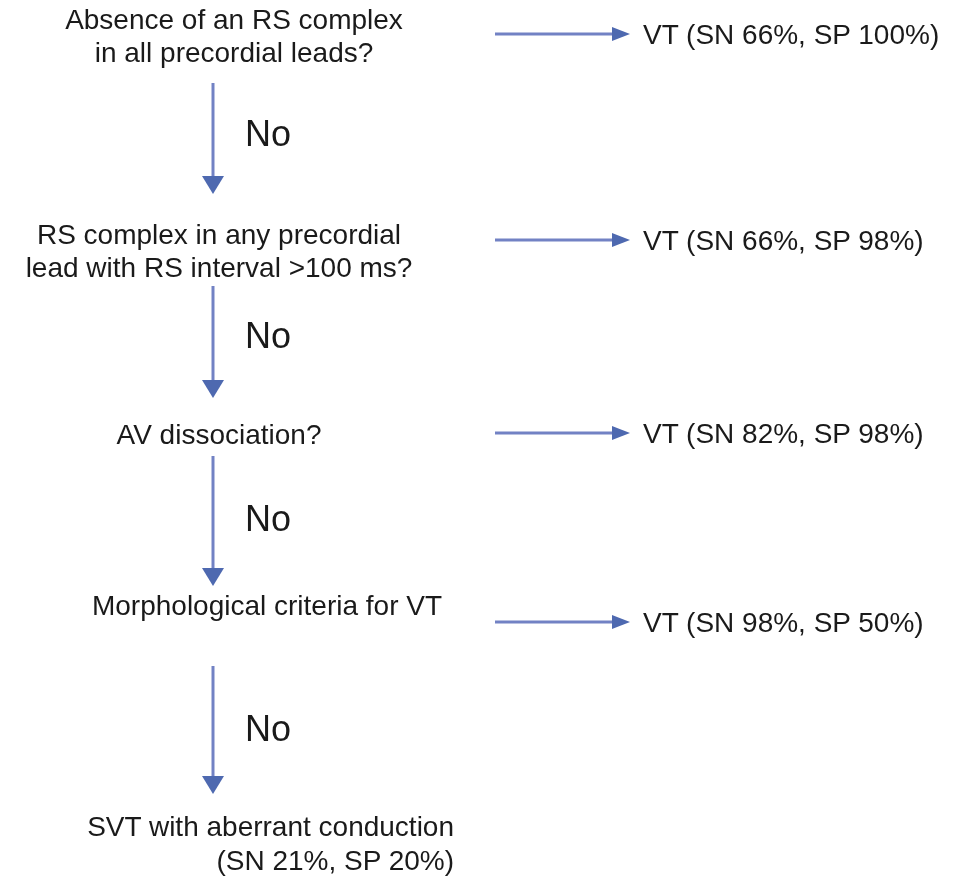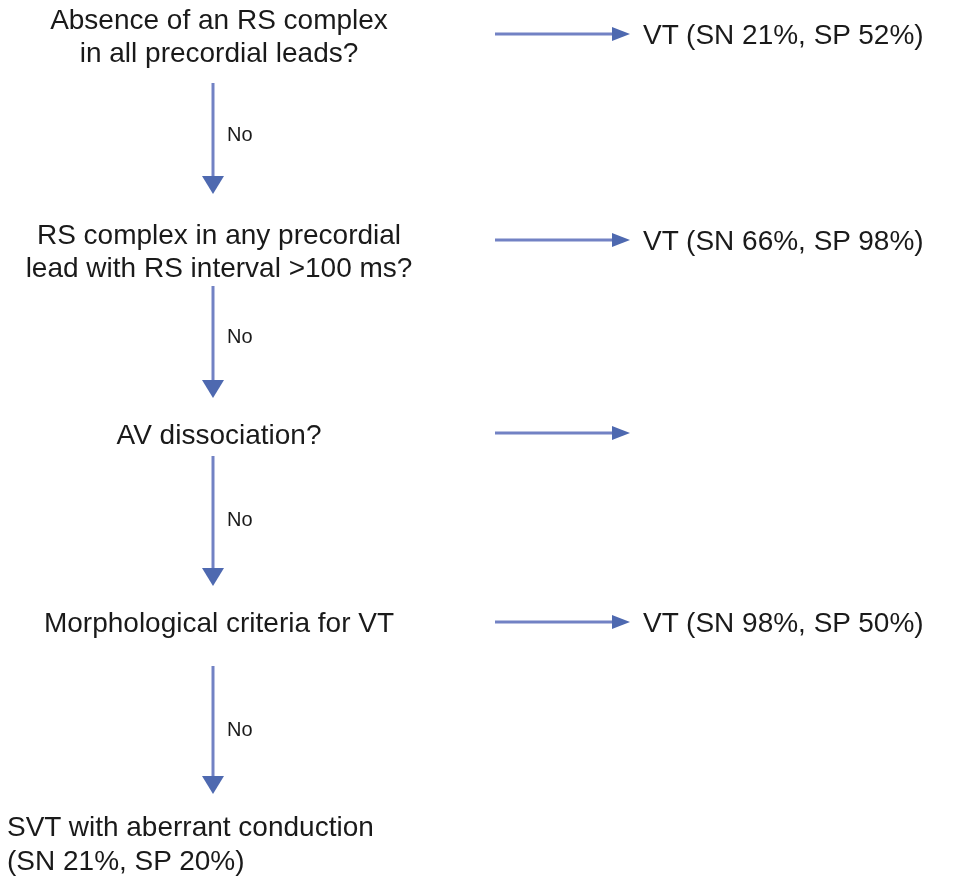--- a/index.html
+++ b/index.html
@@ -34,51 +34,51 @@
   }
   .result {
     position: absolute;
     left: 643px;
     font-size: 28px;
     line-height: 32px;
     white-space: nowrap;
   }
   .no-label {
     position: absolute;
-    left: 227px;
-    font-size: 20px;
+    left: 245px;
+    font-size: 36px;
     line-height: 32px;
   }
   .arrow { position: absolute; display: block; }
   .arrow line { stroke: var(--arrow-shaft); stroke-width: 3; }
   .arrow polygon { fill: var(--arrow-head); }
   .final-outcome {
     position: absolute;
-    left: 7px;
+    left: 16px;
     width: 438px;
-    text-align: left;
+    text-align: right;
     font-size: 28px;
     line-height: 34px;
     white-space: nowrap;
   }
 </style>
 </head>
 <body>
 
 <div class="canvas">
 
-  <div class="question" style="top:3px;">
+  <div class="question" style="top:3px;margin-left:15px;">
     <div>Absence of an RS complex</div>
     <div>in all precordial leads?</div>
   </div>
   <svg class="arrow" style="left:495px; top:26px;" width="136" height="16">
     <line x1="0" y1="8" x2="118" y2="8"></line>
     <polygon points="117,1 135,8 117,15"></polygon>
   </svg>
-  <div class="result" style="top:19px;">VT (SN 21%, SP 52%)</div>
+  <div class="result" style="top:19px;">VT (SN 66%, SP 100%)</div>
   <svg class="arrow" style="left:202px; top:83px;" width="22" height="111">
     <line x1="11" y1="0" x2="11" y2="94"></line>
     <polygon points="0,93 22,93 11,111"></polygon>
   </svg>
   <div class="no-label" style="top:118px;">No</div>
 
   <div class="question" style="top:218px;">
     <div>RS complex in any precordial</div>
     <div>lead with RS interval &gt;100 ms?</div>
   </div>
@@ -93,27 +93,28 @@
   </svg>
   <div class="no-label" style="top:320px;">No</div>
 
   <div class="question" style="top:418px;text-align:center;">
     <div>AV dissociation?</div>
   </div>
   <svg class="arrow" style="left:495px; top:425px;" width="136" height="16">
     <line x1="0" y1="8" x2="118" y2="8"></line>
     <polygon points="117,1 135,8 117,15"></polygon>
   </svg>
+  <div class="result" style="top:418px;">VT (SN 82%, SP 98%)</div>
   <svg class="arrow" style="left:202px; top:456px;" width="22" height="130">
     <line x1="11" y1="0" x2="11" y2="113"></line>
     <polygon points="0,112 22,112 11,130"></polygon>
   </svg>
   <div class="no-label" style="top:503px;">No</div>
 
-  <div class="question" style="top:606px;">
+  <div class="question" style="top:589px;margin-left:48px;">
     <div>Morphological criteria for VT</div>
   </div>
   <svg class="arrow" style="left:495px; top:614px;" width="136" height="16">
     <line x1="0" y1="8" x2="118" y2="8"></line>
     <polygon points="117,1 135,8 117,15"></polygon>
   </svg>
   <div class="result" style="top:607px;">VT (SN 98%, SP 50%)</div>
   <svg class="arrow" style="left:202px; top:666px;" width="22" height="128">
     <line x1="11" y1="0" x2="11" y2="111"></line>
     <polygon points="0,110 22,110 11,128"></polygon>

